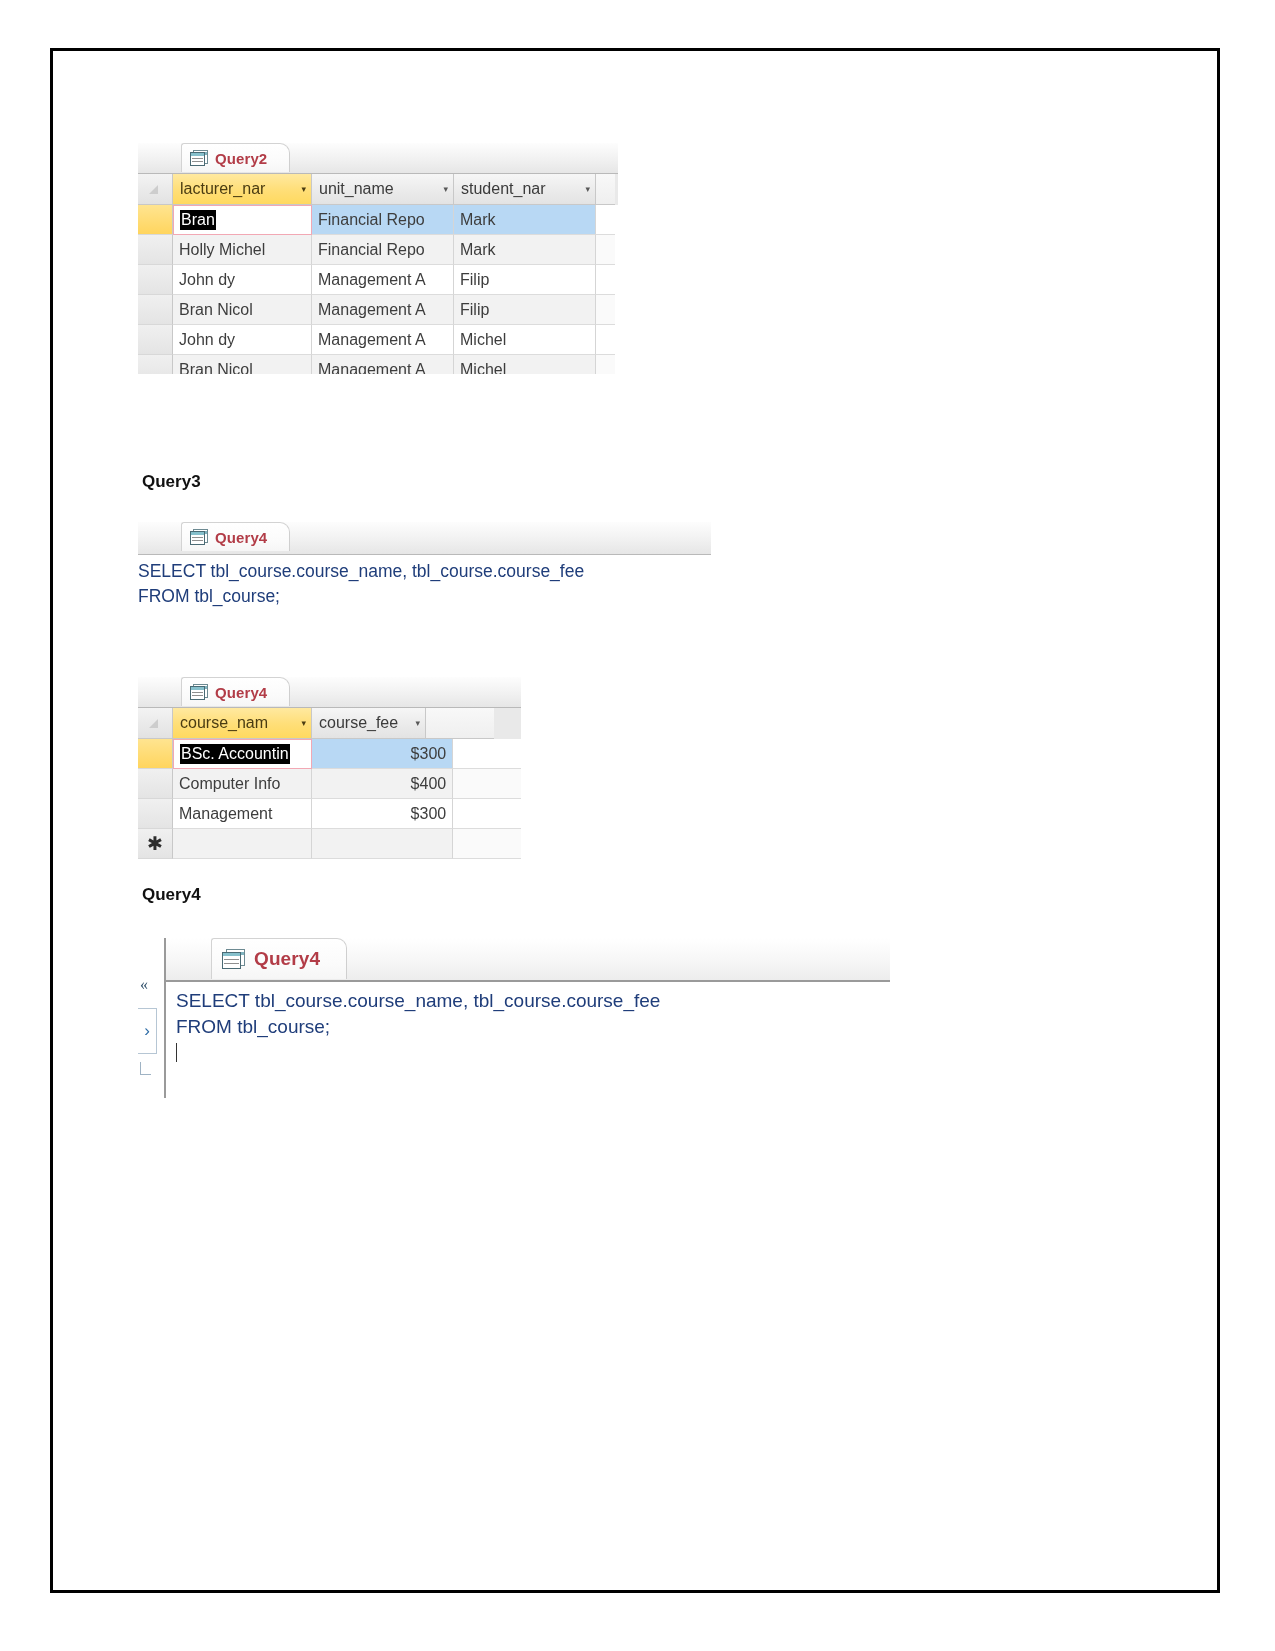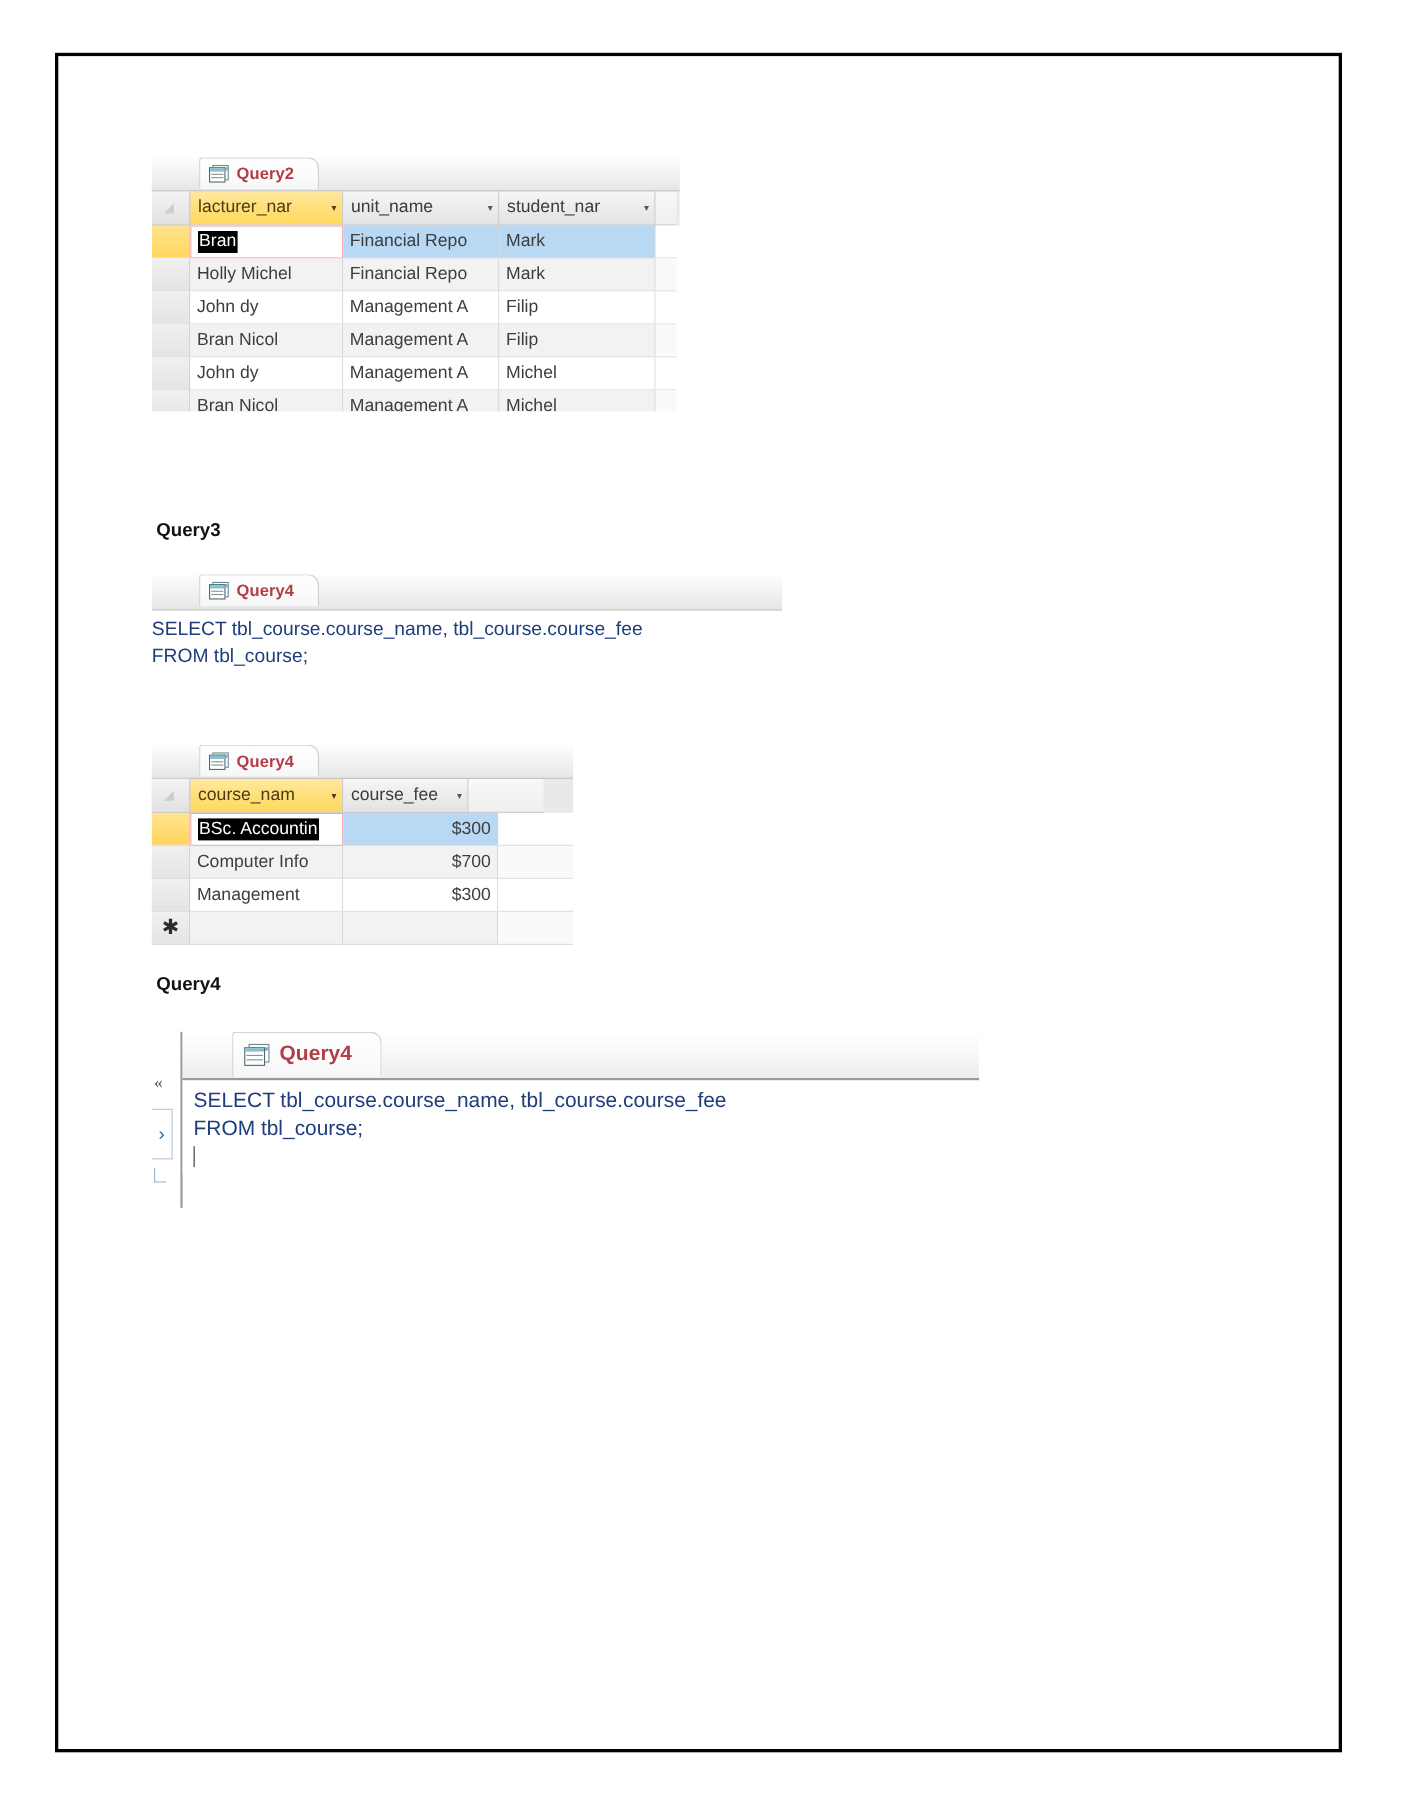--- a/index.html
+++ b/index.html
@@ -489,21 +489,21 @@
       <div class="ds-cell active" style="width:139px">
         <span class="seltext">BSc. Accountin</span>
       </div>
       <div class="ds-cell hl num" style="width:142px">$300</div>
       <div class="ds-cell trailing" style="width:68px"></div>
     </div>
 
     <div class="ds-row">
       <div class="ds-rowsel"></div>
       <div class="ds-cell alt" style="width:139px">Computer Info</div>
-      <div class="ds-cell alt num" style="width:142px">$700</div>
+      <div class="ds-cell alt num" style="width:142px">$400</div>
       <div class="ds-cell trailing alt" style="width:68px"></div>
     </div>
 
     <div class="ds-row">
       <div class="ds-rowsel"></div>
       <div class="ds-cell" style="width:139px">Management</div>
       <div class="ds-cell num" style="width:142px">$300</div>
       <div class="ds-cell trailing" style="width:68px"></div>
     </div>
 

